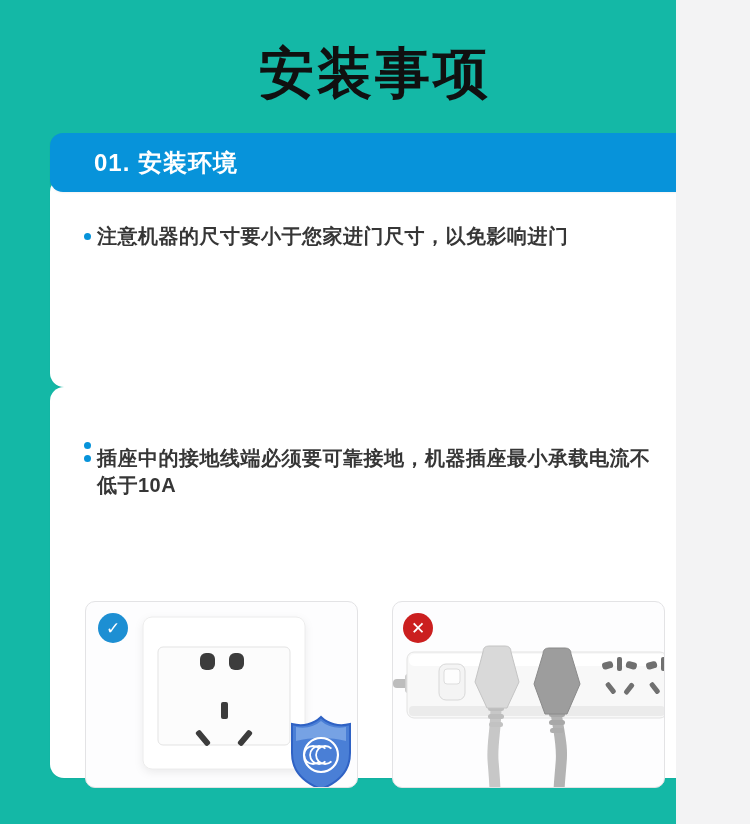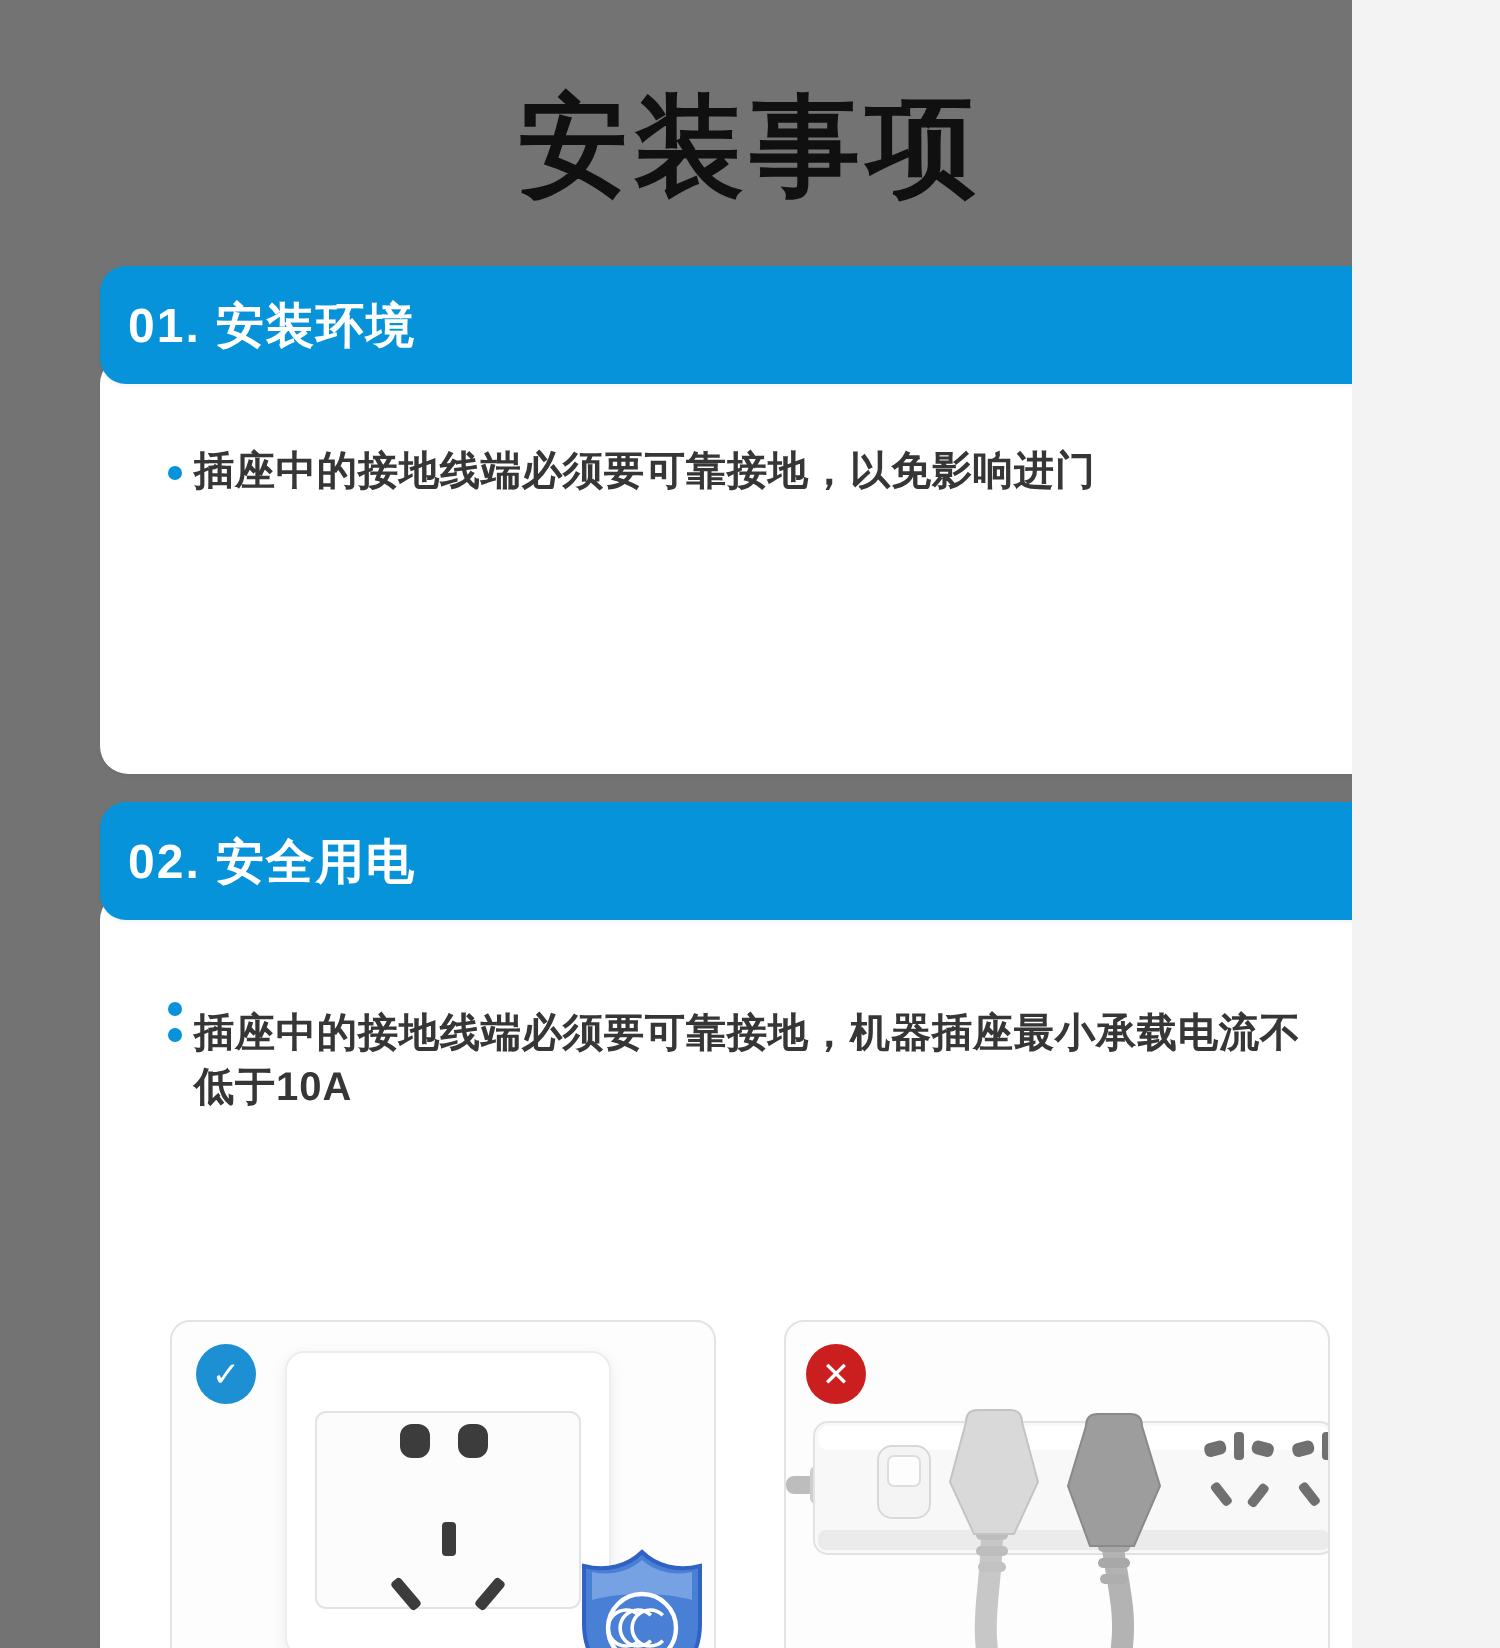--- a/index.html
+++ b/index.html
@@ -1,26 +1,26 @@
 <!DOCTYPE html>
 <html><head>
 <meta charset="utf-8">
 <style>
   html,body{margin:0;padding:0;}
   body{background:#f3f3f4;font-family:"Liberation Sans","DejaVu Sans",sans-serif;}
-  .page{position:relative;width:676px;height:824px;background:#737373;overflow:hidden;}
+  .page{position:relative;width:676px;height:824px;background:#14b8a6;overflow:hidden;}
 
   .title{position:absolute;top:42px;left:0;width:750px;margin:0;text-align:center;
          font-size:55px;font-weight:900;color:#101010;letter-spacing:3px;line-height:1.15;}
 
   .card{position:absolute;left:50px;width:650px;}
   .card1{top:133px;}
   .card2{top:401px;}
   .hd{position:relative;z-index:2;height:59px;background:#0793da;border-radius:13px;
-      display:flex;align-items:center;padding:0 14px;box-sizing:border-box;
+      display:flex;align-items:center;padding:0 44px;box-sizing:border-box;
       color:#ffffff;font-size:24px;font-weight:700;letter-spacing:1px;
       box-shadow:0 1px 2px rgba(0,0,0,0.05);}
   .bd{position:relative;z-index:1;margin-top:-14px;background:#ffffff;border-radius:14px;
       box-sizing:border-box;padding:45px 45px 18px 47px;
       box-shadow:0 1px 2px rgba(0,0,0,0.04);}
   .card1 .bd{height:209px;}
   .card2 .bd{height:391px;}
 
   .item{position:relative;margin:0 0 13px 0;font-size:20px;line-height:27px;
         font-weight:700;color:#363636;letter-spacing:0.5px;}
@@ -47,29 +47,26 @@
 
   <h1 class="title">安装事项</h1>
 
   <section class="card card1">
     <div class="hd">
       <span>01. 安装环境</span>
     </div>
     <div class="bd">
       <div class="item">
         <span class="dot"></span>
-        <span>插座中的接地线端必须要可靠接地，以免影响进门</span>
+        <span>注意机器的尺寸要小于您家进门尺寸，以免影响进门</span>
       </div>
     </div>
   </section>
 
   <section class="card card2">
-    <div class="hd">
-      <span>02. 安全用电</span>
-    </div>
     <div class="bd">
       <div class="item">
         <span class="dot"></span>
       </div>
       <div class="item">
         <span class="dot"></span>
         <span>插座中的接地线端必须要可靠接地，机器插座最小承载电流不低于10A</span>
       </div>
 
       <div class="panels">

